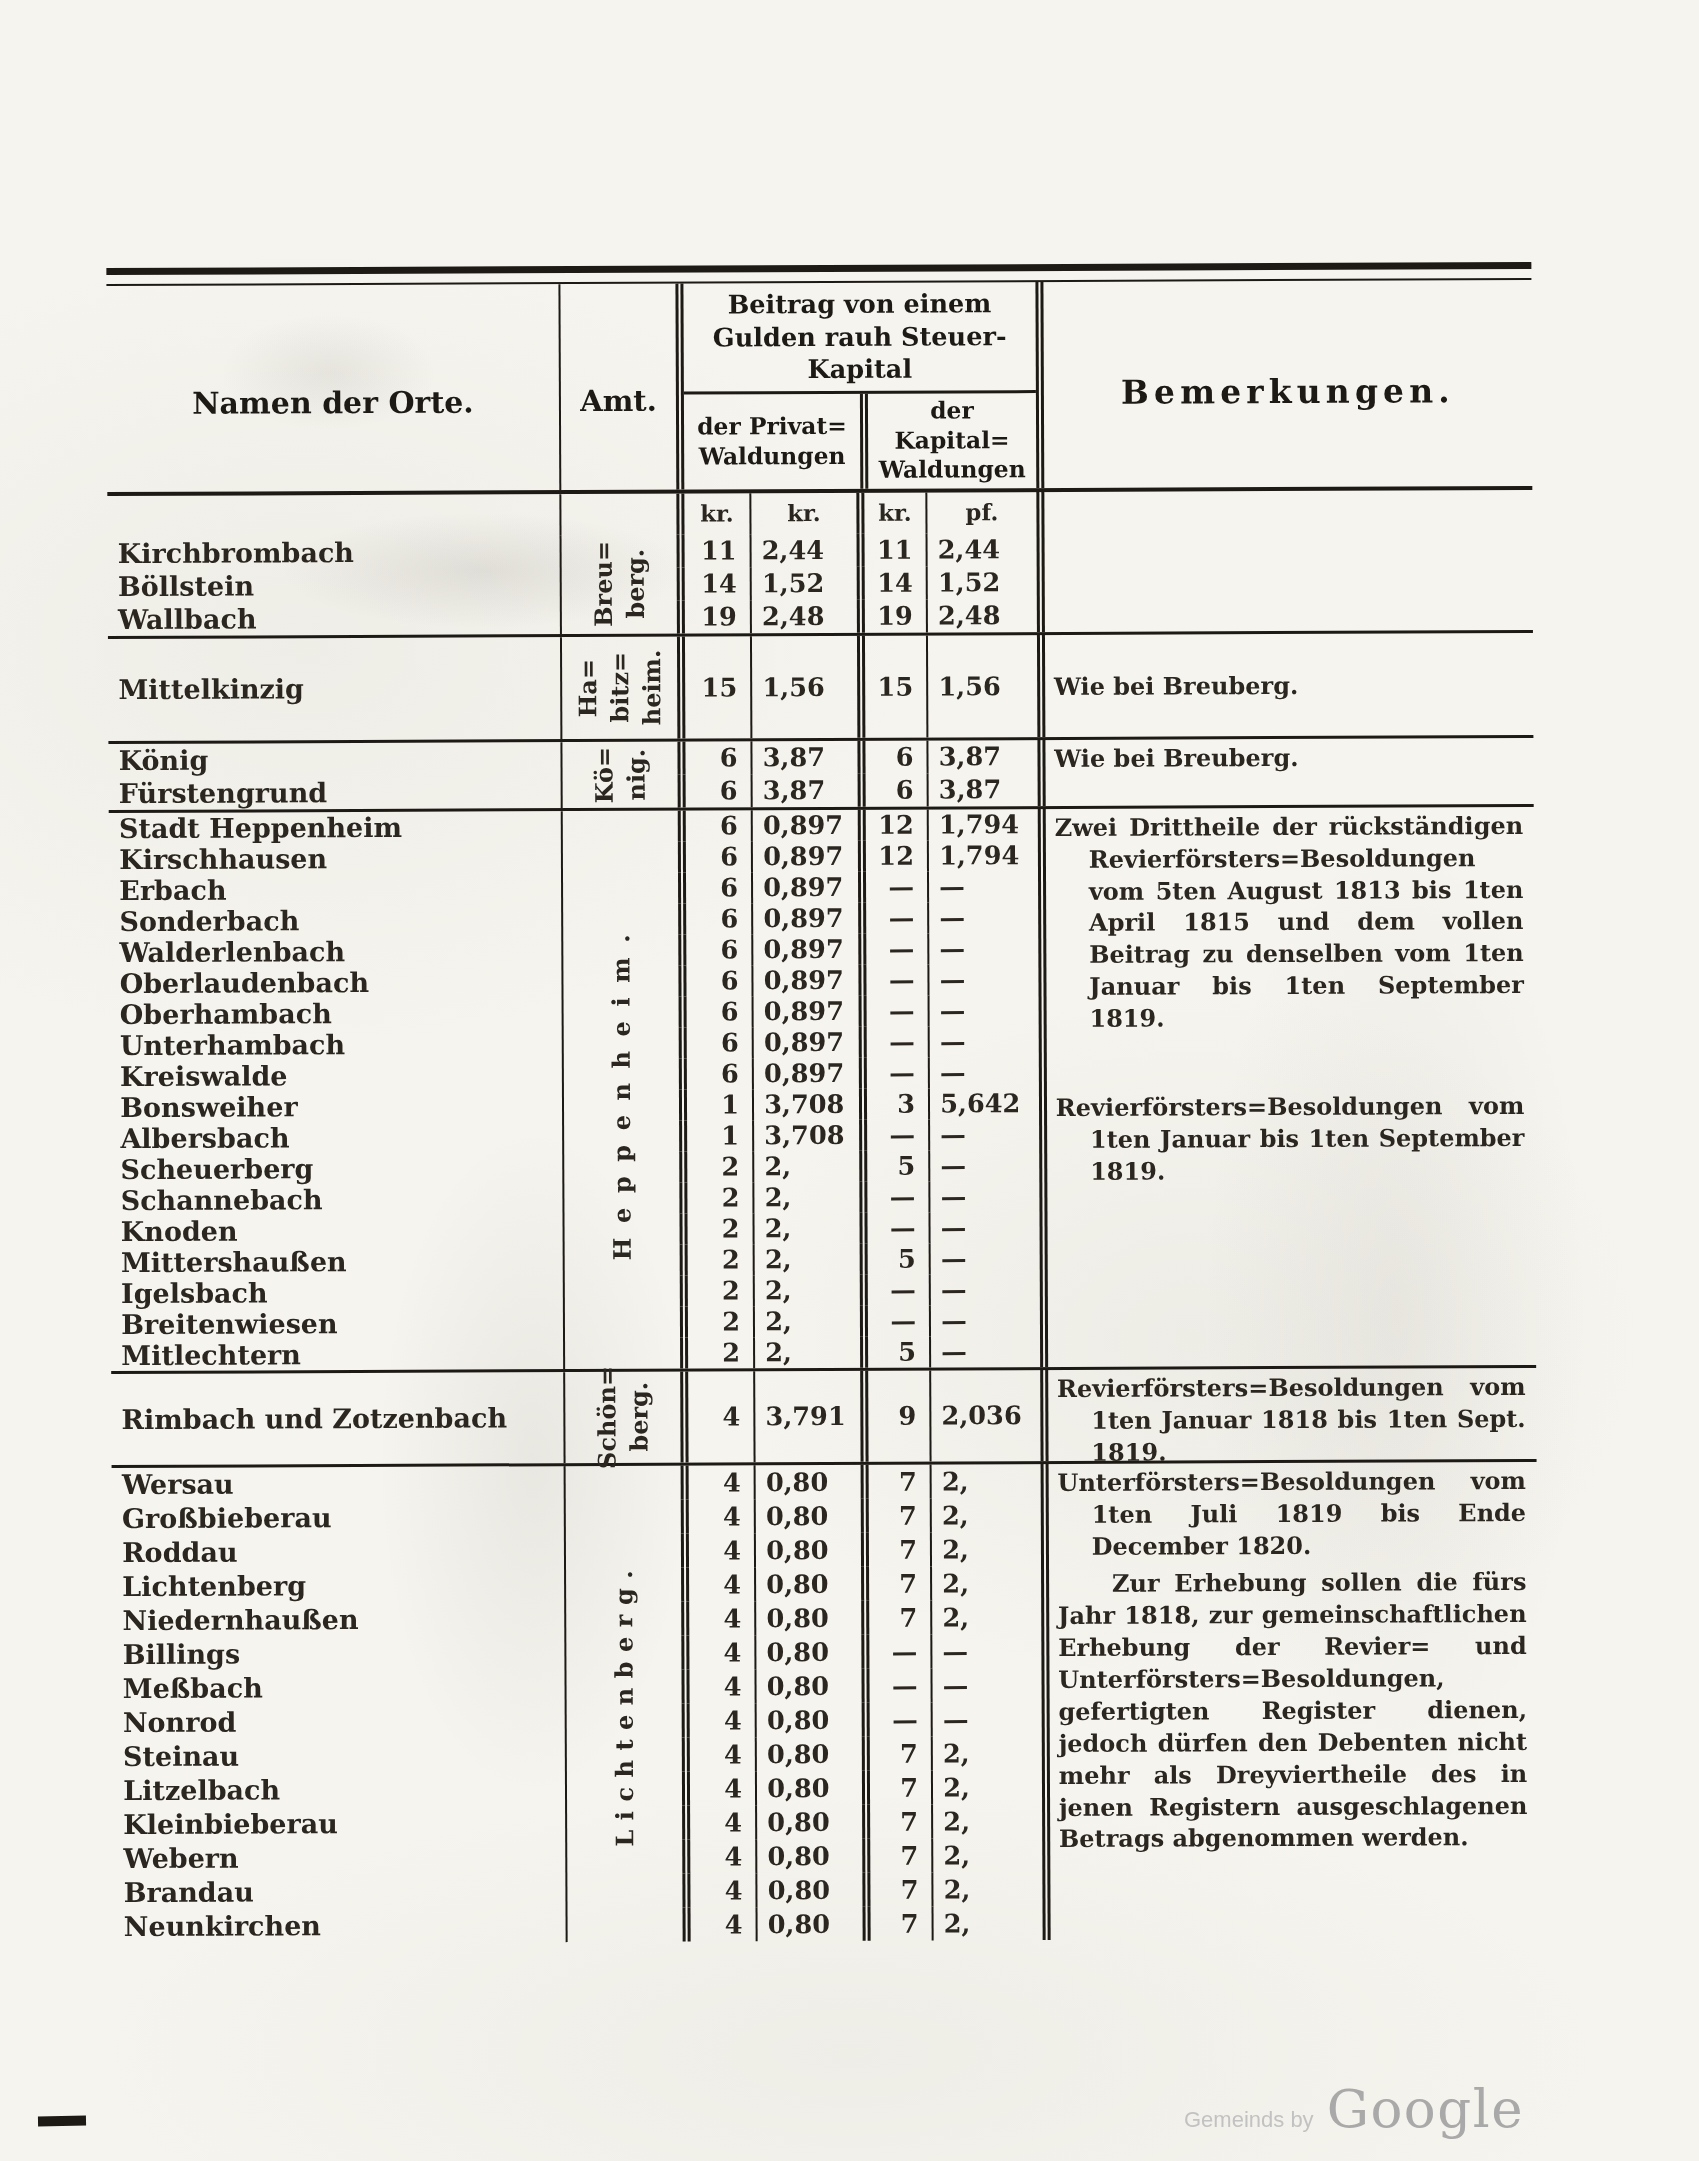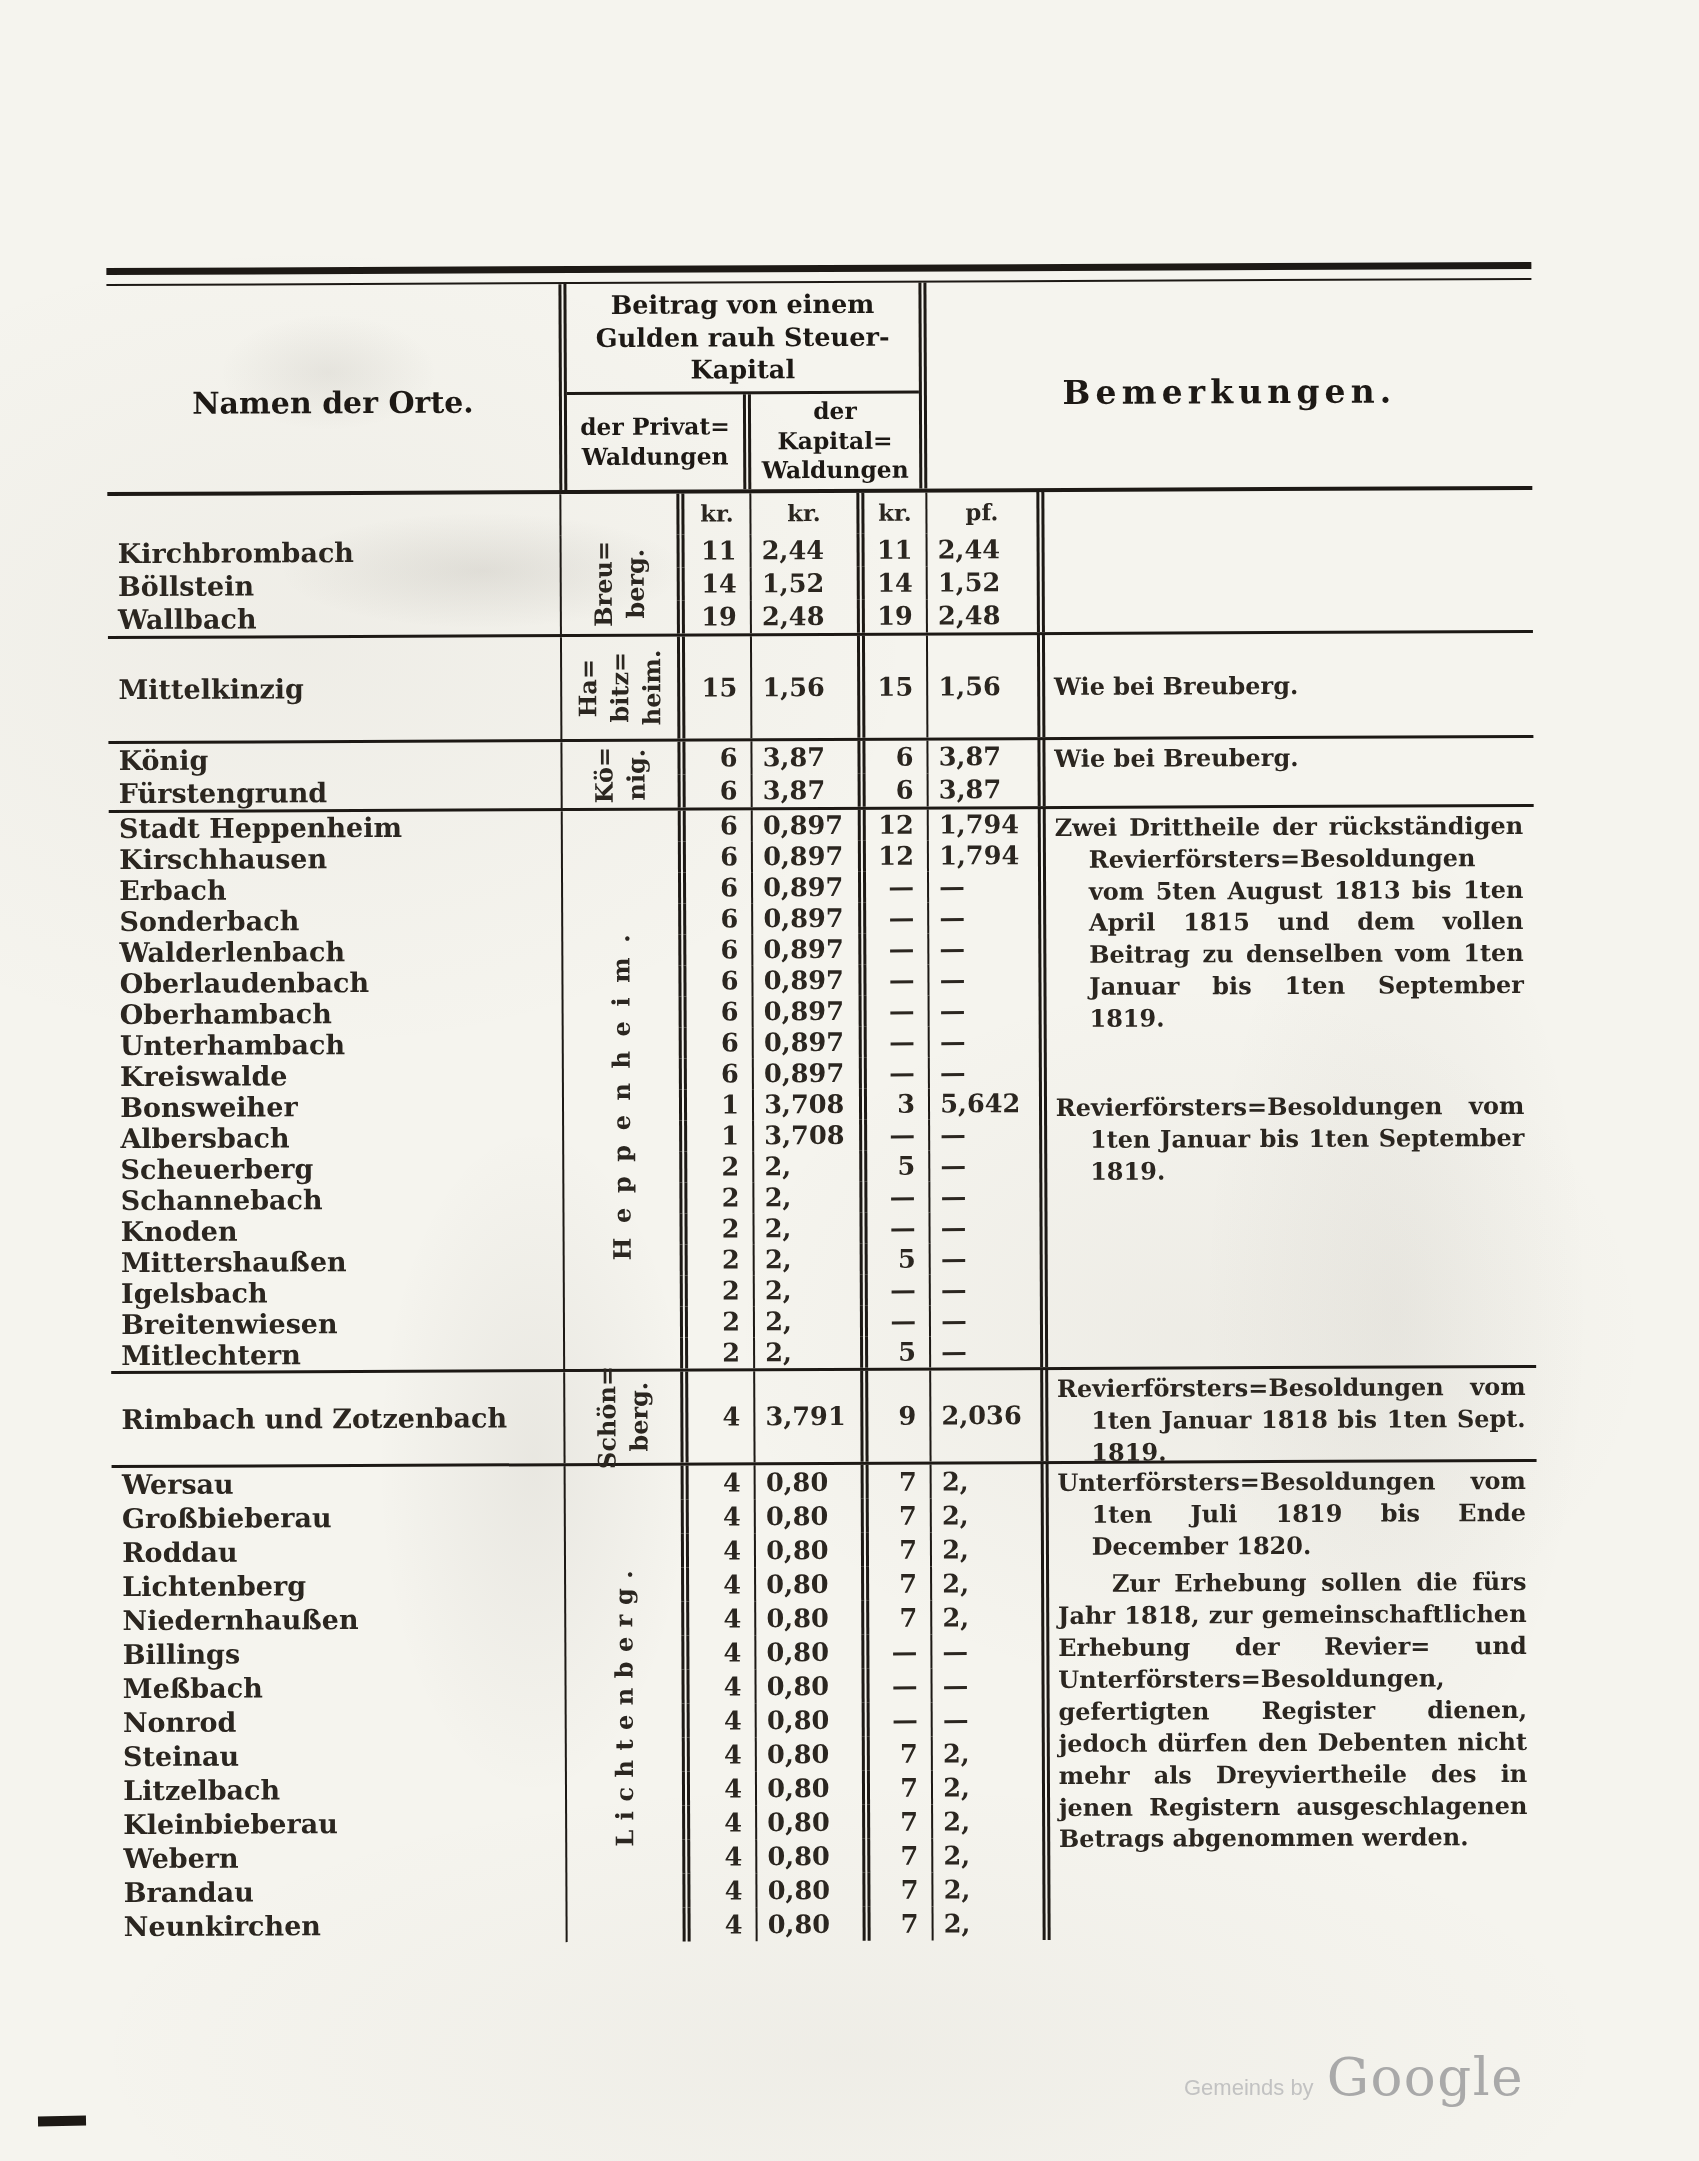--- a/index.html
+++ b/index.html
@@ -64,39 +64,42 @@
   .c-rem{display:block;position:relative;padding:2.9px 11.7px 0 8.8px;}
   .c-rem.center{display:flex;align-items:center;}
   .remark{font-size:24px;font-weight:700;line-height:1.33;text-align:justify;padding-left:34px;text-indent:-34px;color:var(--ink-soft);}
   .remark.flush{padding-left:0;text-indent:0;text-align:left;}
   .remark.indent{padding-left:0;text-indent:54px;margin-top:5.8px;}
   .remark.abs{position:absolute;left:8.8px;right:11.7px;}
 
   
   .watermark{position:absolute;left:1184px;top:2046px;width:409px;display:flex;align-items:baseline;gap:13px;color:#aeaeae;}
   .wm-pre{font-family:"Liberation Sans", sans-serif;font-size:22px;color:#c2c2c2;}
-  .wm-brand{font-family:"DejaVu Serif", serif;font-size:53px;letter-spacing:1.5px;color:#a9a9a9;}
+  .wm-brand{font-family:"DejaVu Serif", serif;font-size:53px;letter-spacing:1.5px;color:#a9a9a9;margin-top:32px;}
   .corner-mark{position:absolute;left:38px;top:2116px;width:48px;height:9.5px;background:var(--ink);transform:rotate(-1deg);}
 </style>
 </head>
 <body>
 
 <div class="sheet">
   <div class="smudge sm1"></div>
   <div class="smudge sm2"></div>
   <div class="smudge sm3"></div>
   <div class="smudge sm4"></div>
 
 
   <div class="table">
     <div class="t-toprule"></div>
 
     <div class="t-header">
       <div class="h-name">
         <span>Namen der Orte.</span>
+      </div>
+      <div class="h-amt">
+        <span>Amt.</span>
       </div>
       <div class="h-nums">
         <div class="h-beitrag">
           <div>Beitrag von einem</div>
           <div>Gulden rauh Steuer-</div>
           <div>Kapital</div>
         </div>
         <div class="h-pair">
           <div class="h-privat">
             <div>der Privat=</div>

